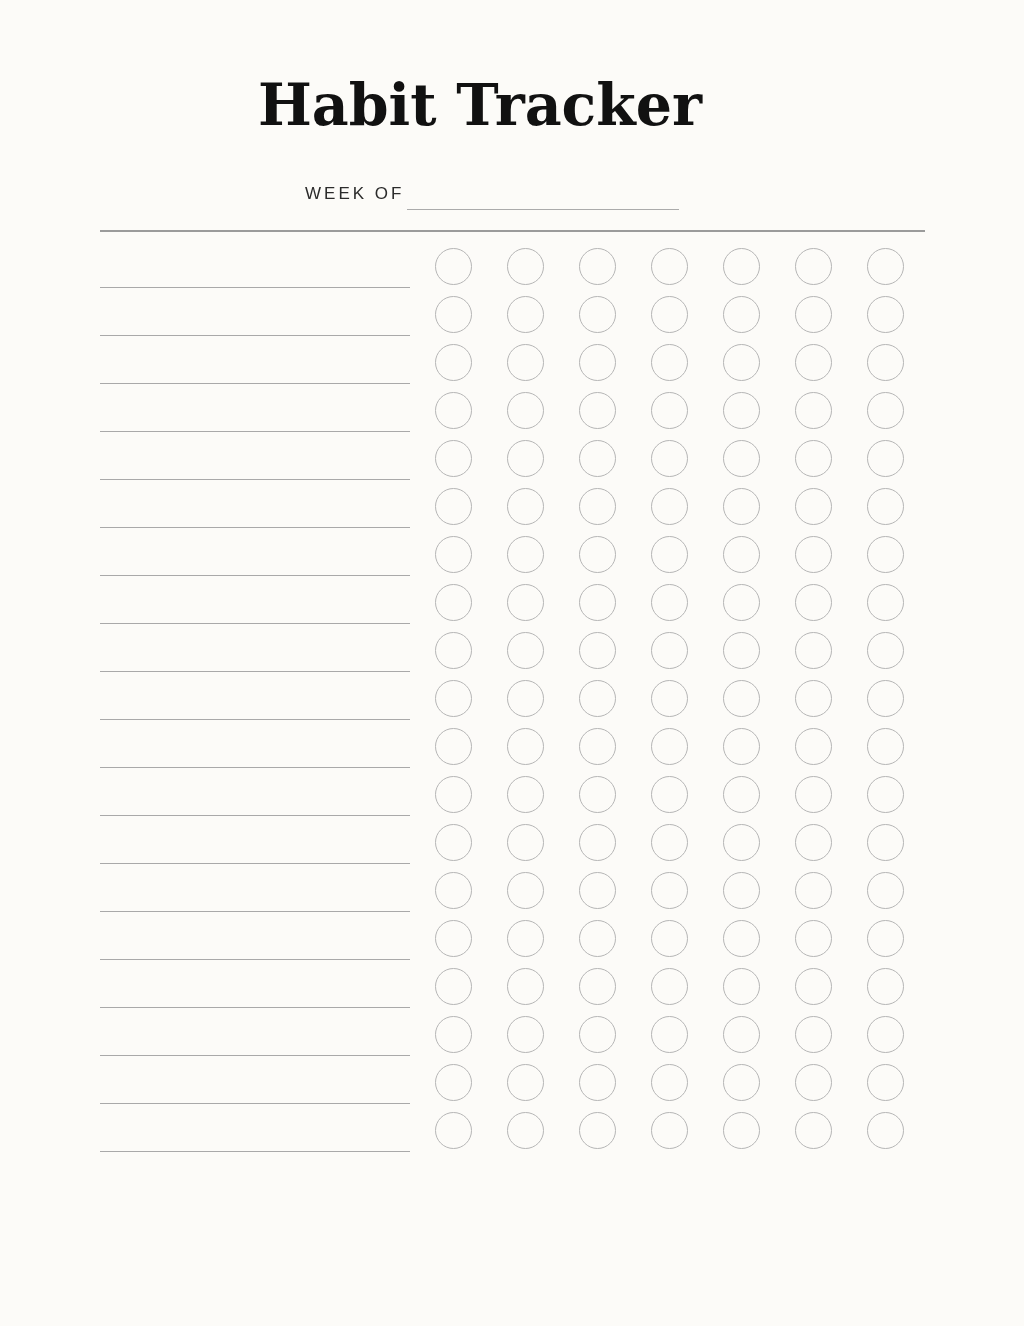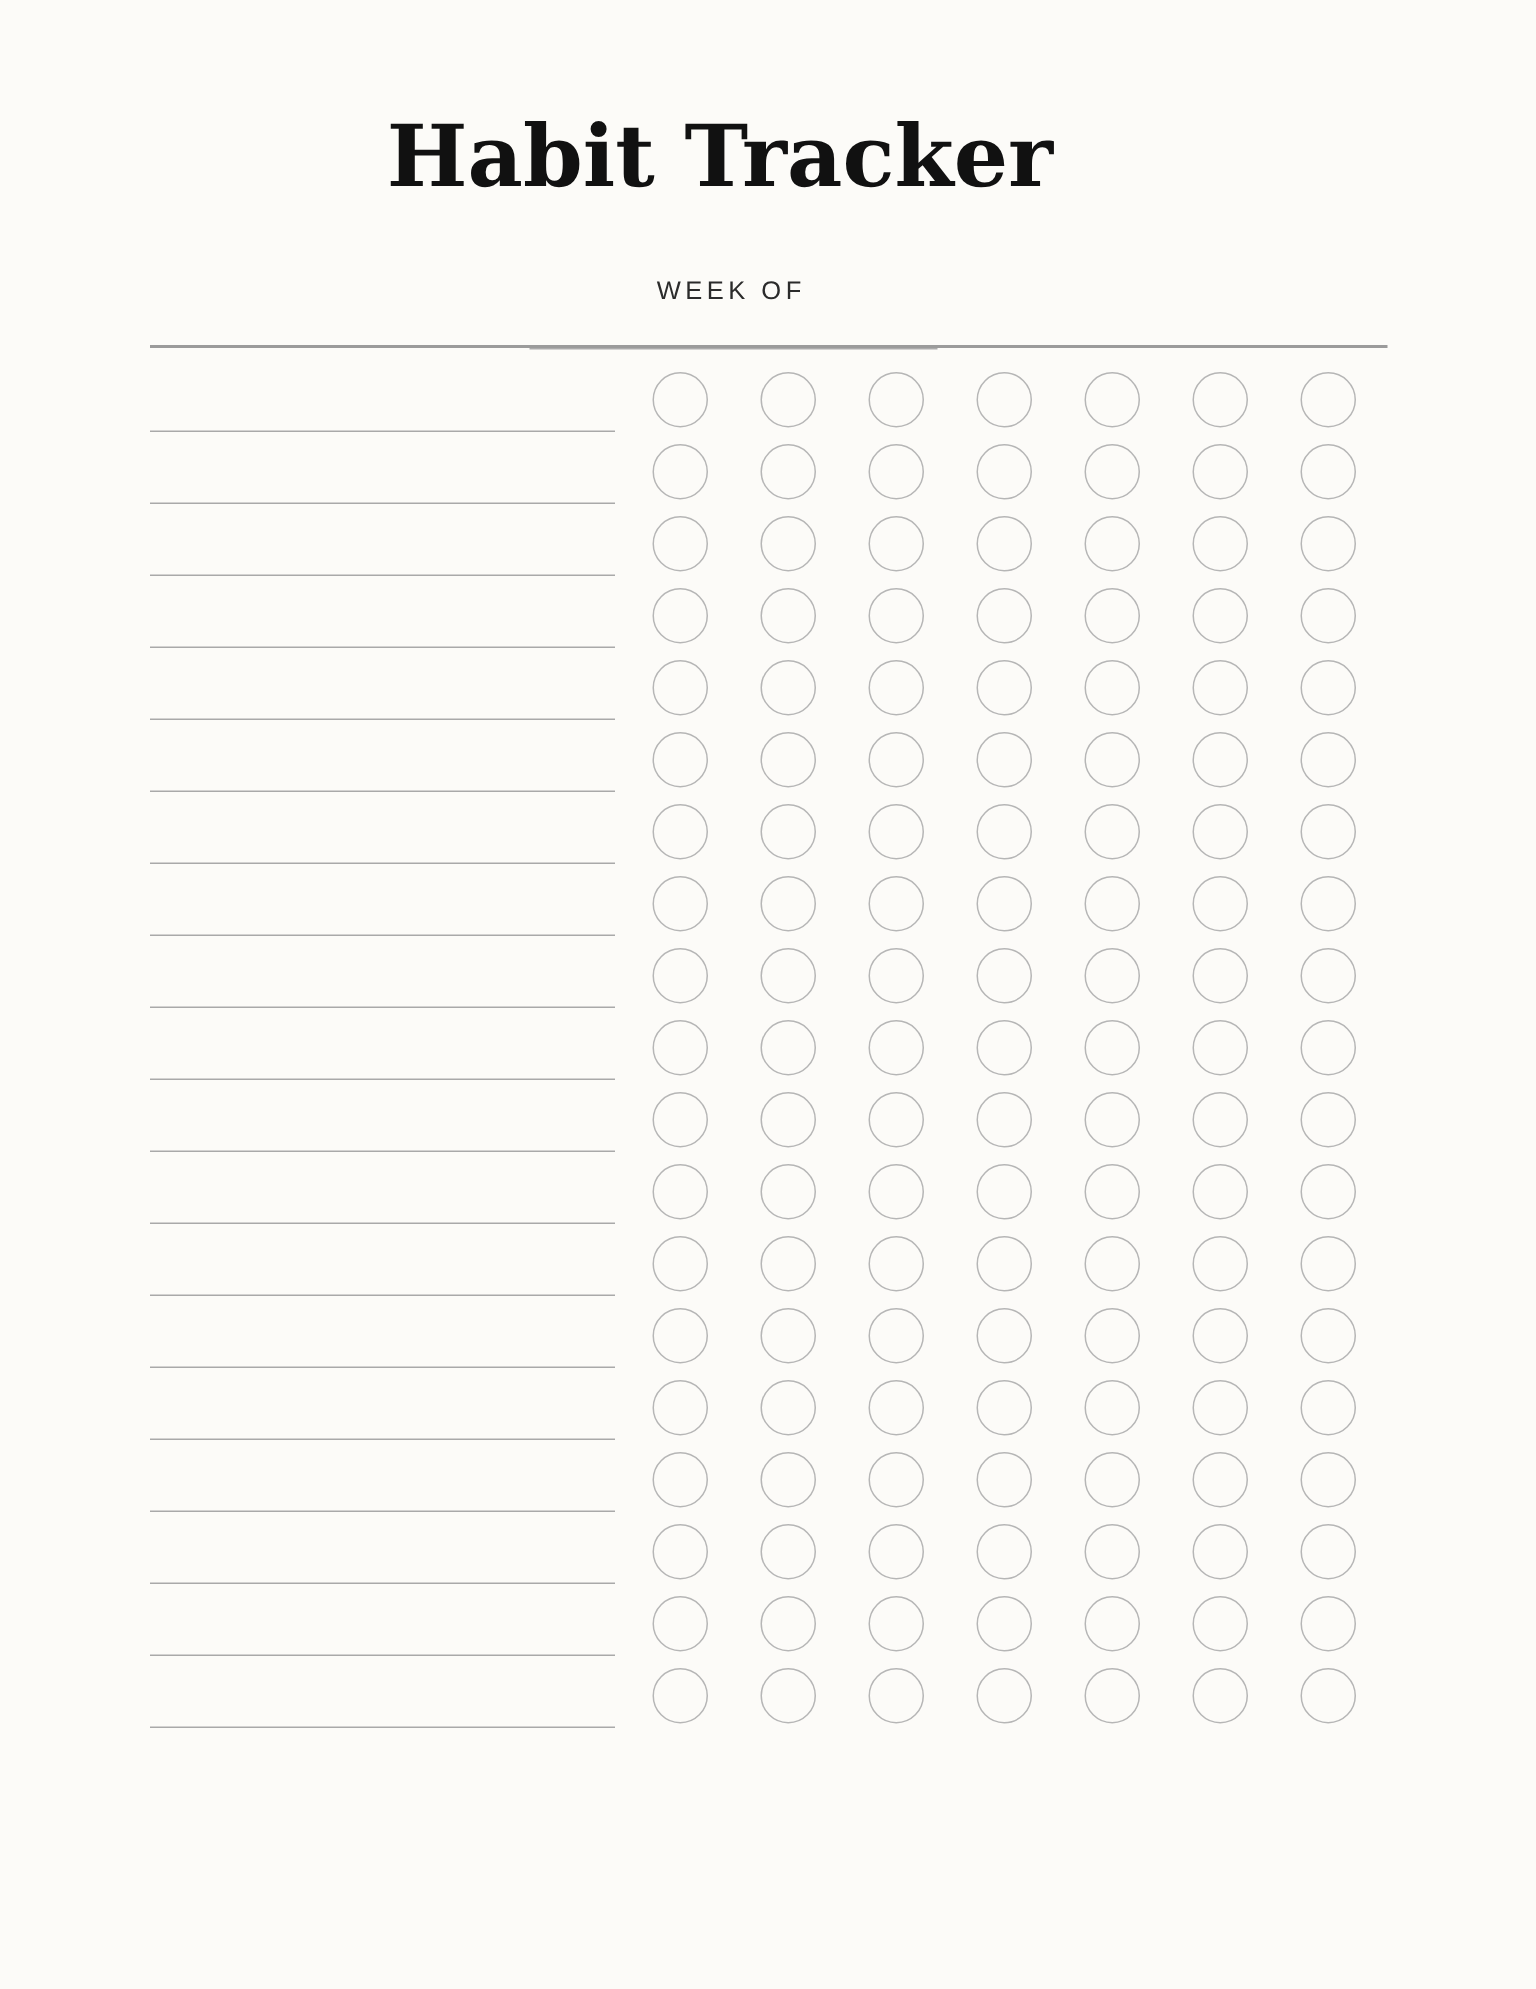--- a/index.html
+++ b/index.html
@@ -31,25 +31,24 @@
     text-align: center;
     font-family: "DejaVu Serif", serif;
     font-weight: bold;
     font-size: 57px;
     line-height: 1.15;
     letter-spacing: 0px;
     color: var(--title-text);
   }
   .week-row{
     display: flex;
-    align-items: center;
+    align-items: flex-start;
     margin: 46px 0 0 305px;
     height: 28px;
     width: 365px;
-    flex-direction: column;
   }
   .week-label{
     font-size: 17px;
     letter-spacing: 3px;
     color: var(--label-text);
     white-space: nowrap;
     padding-bottom: 3px;
   }
   .week-input{
     flex: 0 0 auto;

